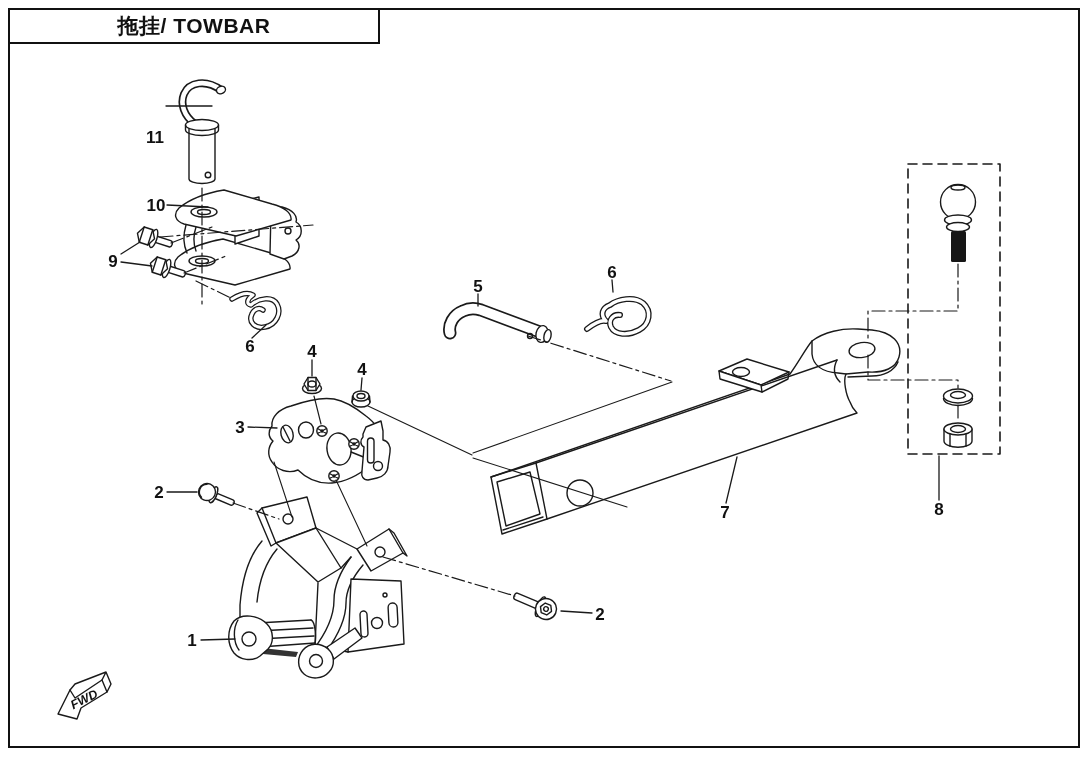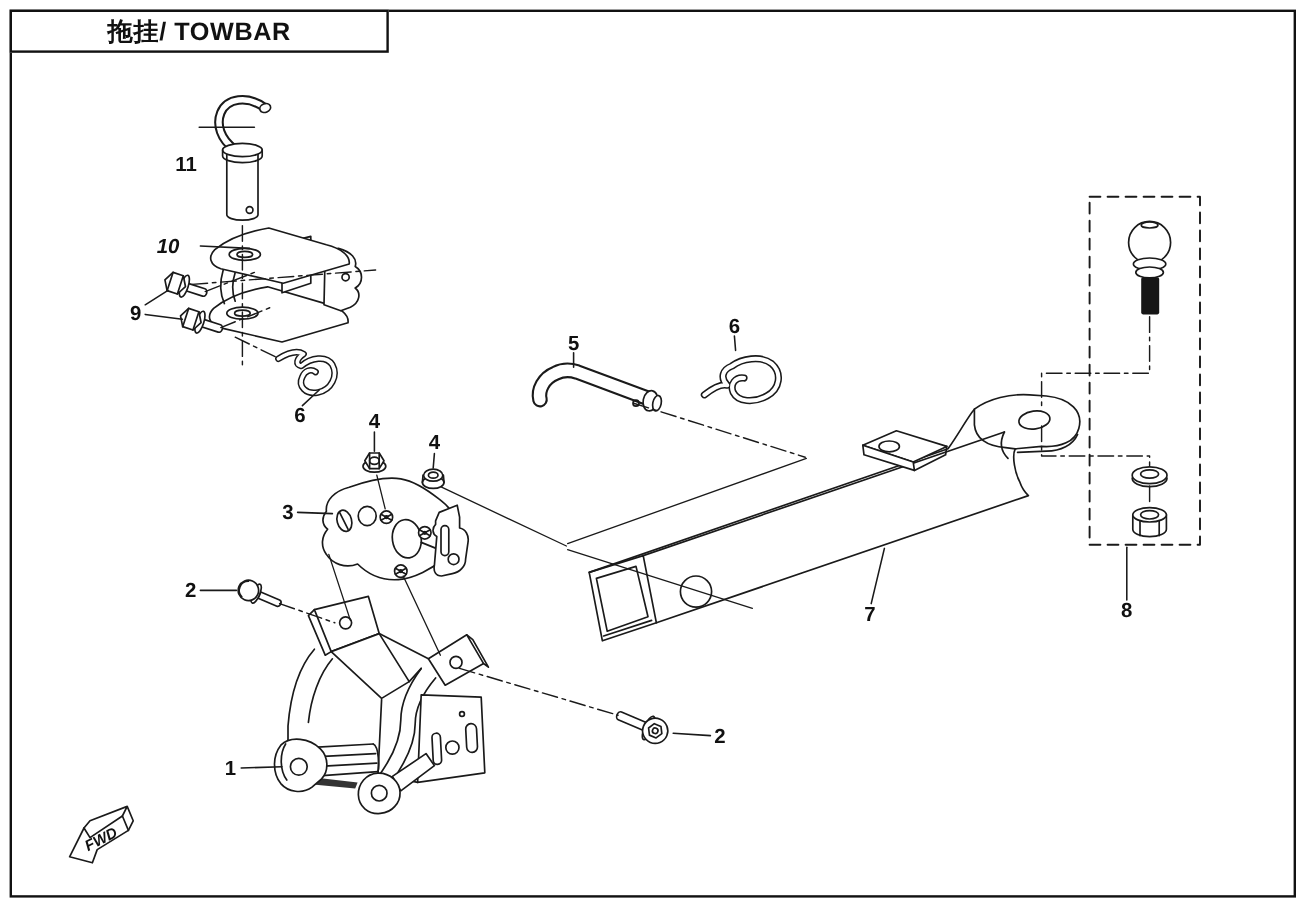--- a/index.html
+++ b/index.html
@@ -1,20 +1,20 @@
 <!DOCTYPE html>
 <html><head>
 <meta charset="utf-8">
 <style>
   html,body{margin:0;padding:0;background:#fff;}
   #page{position:relative;width:1090px;height:760px;background:#fff;overflow:hidden;
         font-family:"Liberation Sans",sans-serif;color:#111;}
   #border-frame{position:absolute;left:8px;top:8px;width:1072px;height:740px;
         border:2.5px solid #111;box-sizing:border-box;}
-  #title-box{position:absolute;left:8px;top:8px;width:316px;height:36px;
+  #title-box{position:absolute;left:8px;top:8px;width:372px;height:36px;
         border:2.5px solid #111;box-sizing:border-box;background:#fff;
         display:flex;align-items:center;justify-content:center;}
   #title-box span{font-size:21px;font-weight:bold;letter-spacing:.5px;}
   svg{position:absolute;left:0;top:0;}
   .callout{position:absolute;transform:translate(-50%,-50%);font-size:17px;
         font-weight:bold;line-height:1;color:#111;}
 </style>
 </head>
 <body>
 
@@ -261,21 +261,21 @@
 
       <g>
         <path fill="#fff" d="M58,714 L70,690 L75,698 L102,680 L107,692 L81,708 L77,719 Z"></path>
         <path d="M70,690 L75,684 L106,672 L102,680 M106,672 L111,684 L107,692"></path>
         <text transform="translate(86,703) rotate(-27)" text-anchor="middle" font-size="12.5" font-weight="bold" font-style="italic" fill="#111" stroke="none" font-family="Liberation Sans, sans-serif">FWD</text>
       </g>
     </g>
   </svg>
 
   <div class="callout" style="left:155px;top:106px;margin-top:31px;">11</div>
-  <div class="callout" style="left:140px;top:205px;font-style:italic;">10</div>
+  <div class="callout" style="left:156px;top:205px;">10</div>
   <div class="callout" style="left:113px;top:261px;">9</div>
   <div class="callout" style="left:250px;top:346px;">6</div>
   <div class="callout" style="left:312px;top:351px;">4</div>
   <div class="callout" style="left:362px;top:369px;">4</div>
   <div class="callout" style="left:240px;top:427px;">3</div>
   <div class="callout" style="left:159px;top:492px;">2</div>
   <div class="callout" style="left:192px;top:640px;">1</div>
   <div class="callout" style="left:600px;top:614px;">2</div>
   <div class="callout" style="left:478px;top:286px;">5</div>
   <div class="callout" style="left:612px;top:272px;">6</div>

